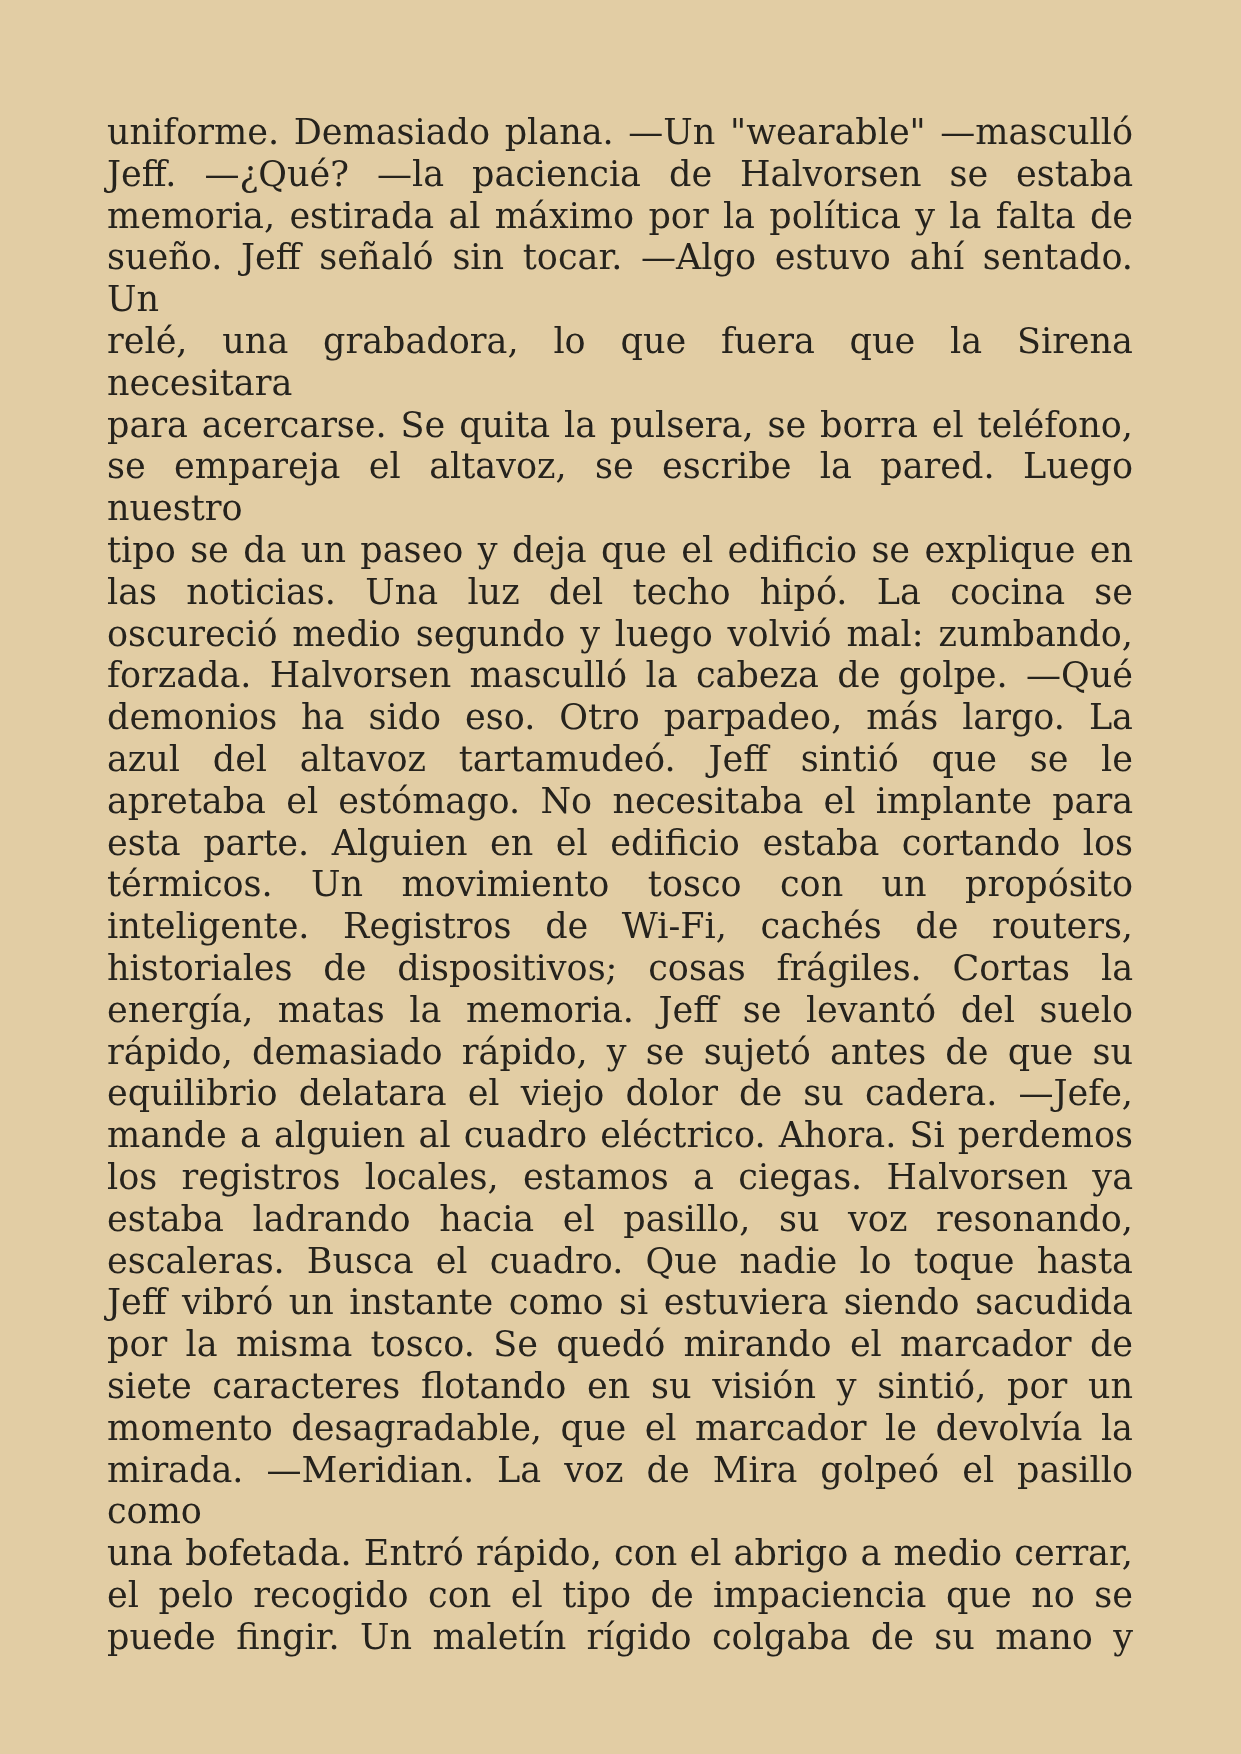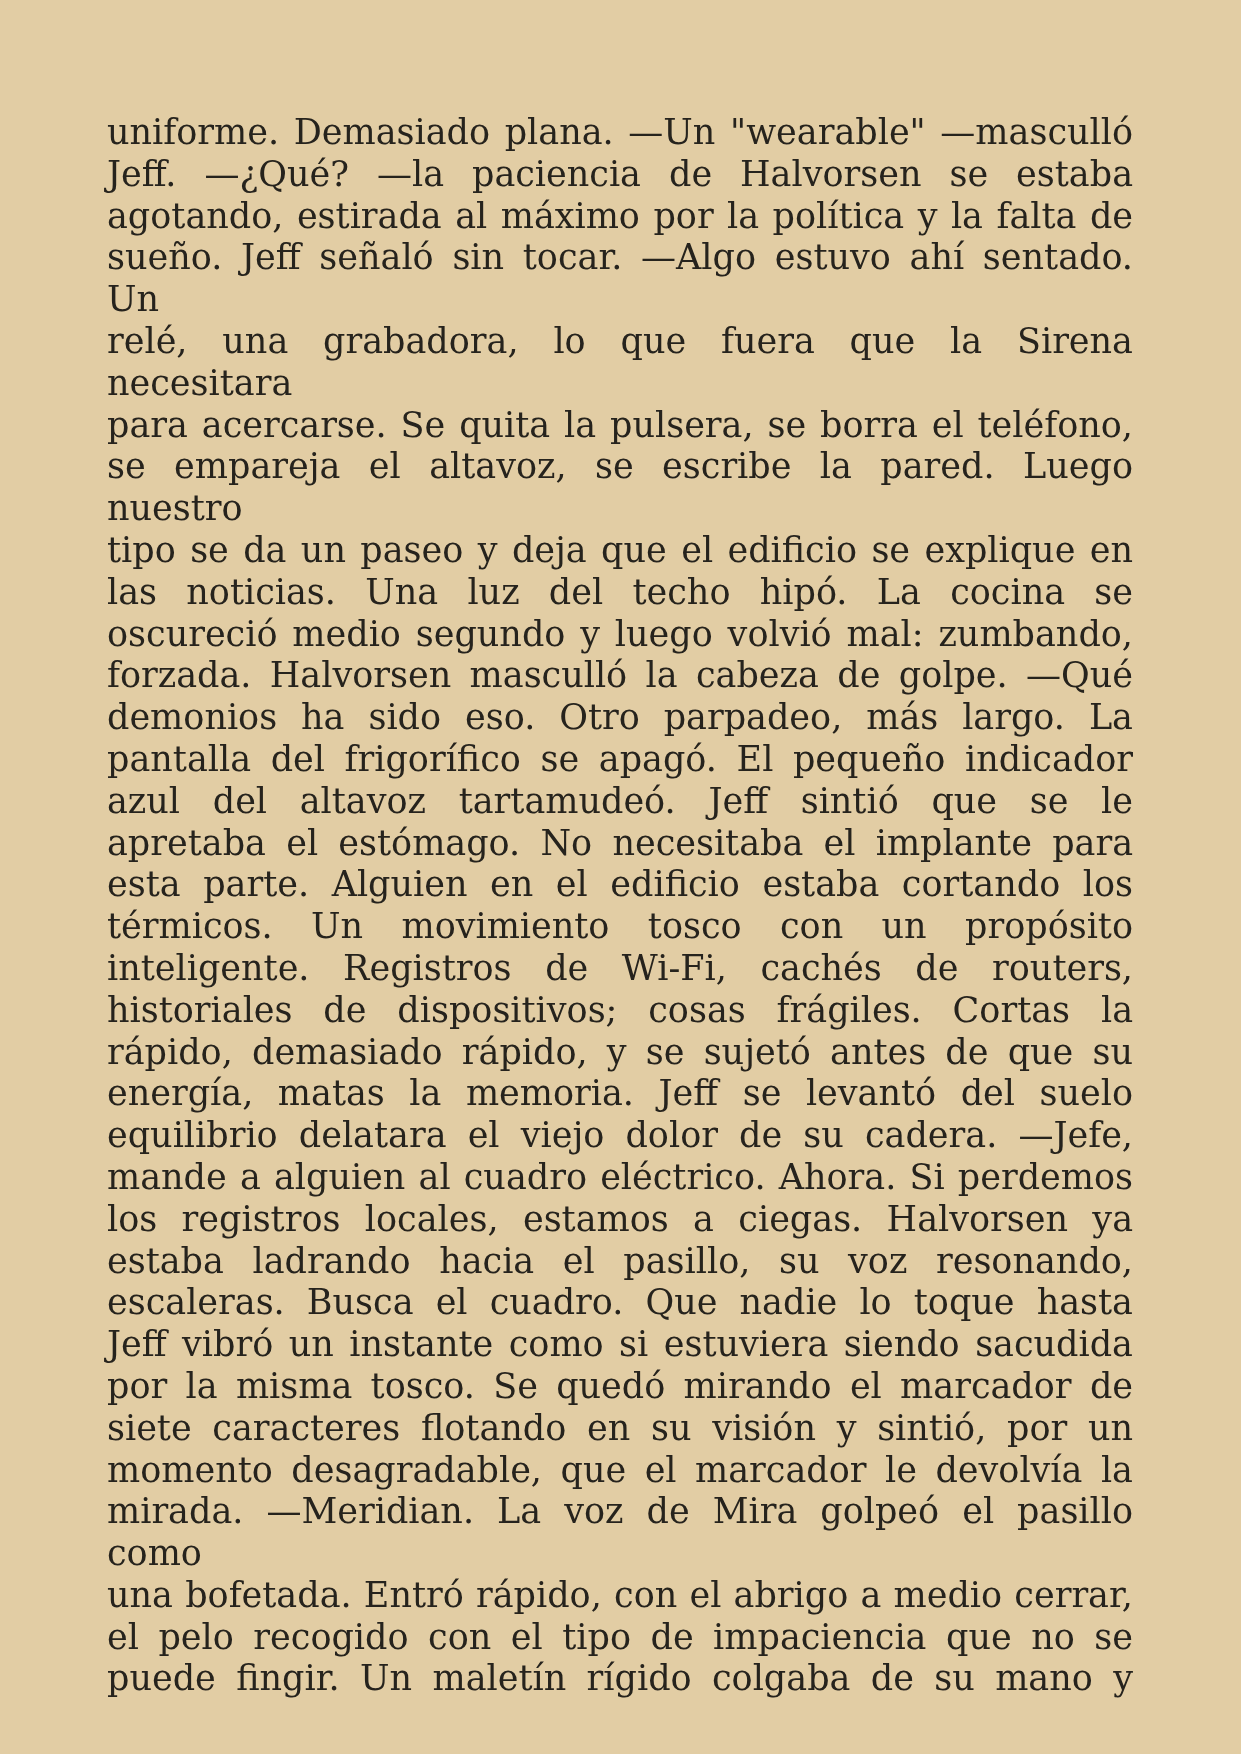--- a/index.html
+++ b/index.html
@@ -28,39 +28,38 @@
     white-space: normal;
   }
 </style>
 </head>
 <body>
 
 <div class="page">
   <div class="text-block">
       <div class="line">uniforme. Demasiado plana. —Un "wearable" —masculló</div>
       <div class="line">Jeff. —¿Qué? —la paciencia de Halvorsen se estaba</div>
-      <div class="line">agotando, estirada al máximo por la política y la falta de</div>
+      <div class="line">memoria, estirada al máximo por la política y la falta de</div>
       <div class="line">sueño. Jeff señaló sin tocar. —Algo estuvo ahí sentado. Un</div>
       <div class="line">relé, una grabadora, lo que fuera que la Sirena necesitara</div>
       <div class="line">para acercarse. Se quita la pulsera, se borra el teléfono,</div>
       <div class="line">se empareja el altavoz, se escribe la pared. Luego nuestro</div>
       <div class="line">tipo se da un paseo y deja que el edificio se explique en</div>
       <div class="line">las noticias. Una luz del techo hipó. La cocina se</div>
       <div class="line">oscureció medio segundo y luego volvió mal: zumbando,</div>
       <div class="line">forzada. Halvorsen masculló la cabeza de golpe. —Qué</div>
       <div class="line">demonios ha sido eso. Otro parpadeo, más largo. La</div>
-      <div class="line">pantalla del frigorífico se apagó. El pequeño indicador</div>
       <div class="line">azul del altavoz tartamudeó. Jeff sintió que se le</div>
       <div class="line">apretaba el estómago. No necesitaba el implante para</div>
       <div class="line">esta parte. Alguien en el edificio estaba cortando los</div>
       <div class="line">térmicos. Un movimiento tosco con un propósito</div>
       <div class="line">inteligente. Registros de Wi-Fi, cachés de routers,</div>
       <div class="line">historiales de dispositivos; cosas frágiles. Cortas la</div>
+      <div class="line">energía, matas la memoria. Jeff se levantó del suelo</div>
       <div class="line">rápido, demasiado rápido, y se sujetó antes de que su</div>
-      <div class="line">energía, matas la memoria. Jeff se levantó del suelo</div>
       <div class="line">equilibrio delatara el viejo dolor de su cadera. —Jefe,</div>
       <div class="line">mande a alguien al cuadro eléctrico. Ahora. Si perdemos</div>
       <div class="line">los registros locales, estamos a ciegas. Halvorsen ya</div>
       <div class="line">estaba ladrando hacia el pasillo, su voz resonando,</div>
       <div class="line">escaleras. Busca el cuadro. Que nadie lo toque hasta</div>
       <div class="line">Jeff vibró un instante como si estuviera siendo sacudida</div>
       <div class="line">por la misma tosco. Se quedó mirando el marcador de</div>
       <div class="line">siete caracteres flotando en su visión y sintió, por un</div>
       <div class="line">momento desagradable, que el marcador le devolvía la</div>
       <div class="line">mirada. —Meridian. La voz de Mira golpeó el pasillo como</div>

